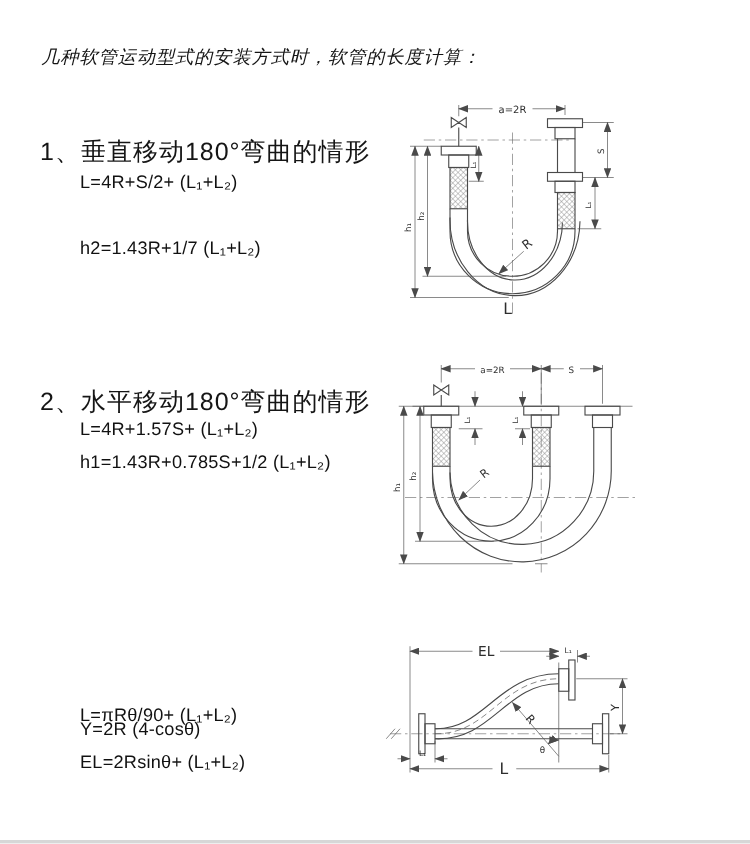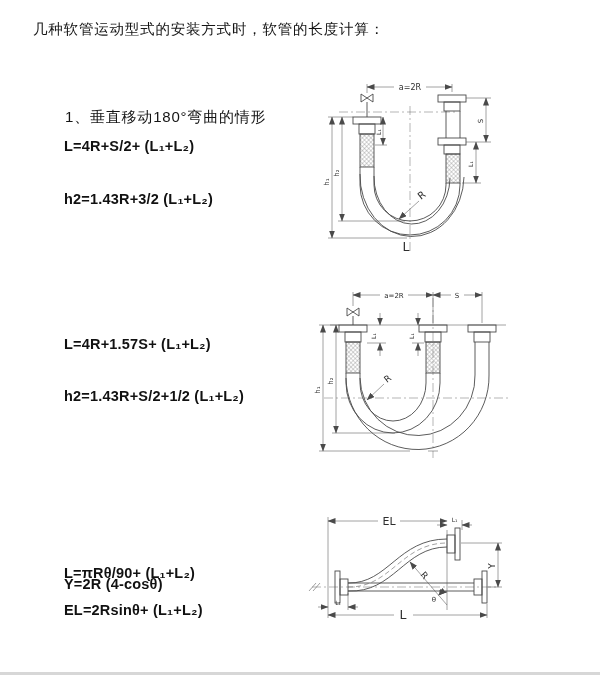--- a/index.html
+++ b/index.html
@@ -1,44 +1,45 @@
 <!DOCTYPE html>
 <html><head>
 <meta charset="utf-8">
 <style>
   html,body{margin:0;padding:0;background:#ffffff;}
   .page{position:relative;width:600px;height:675px;background:#fff;overflow:hidden;
         font-family:"Liberation Sans","DejaVu Sans",sans-serif;color:#151515;}
-  .title{position:absolute;left:33px;top:20px;font-size:14.5px;letter-spacing:0.8px;}
-  .heading{position:absolute;left:65px;font-size:15px;letter-spacing:0.8px;}
-  .formula{position:absolute;left:64px;font-size:14.5px;letter-spacing:0.2px;color:#111;font-weight:bold;}
+  .title{position:absolute;left:33px;top:36px;font-size:14.5px;letter-spacing:0.8px;font-style:italic;}
+  .heading{position:absolute;left:32px;font-size:20px;letter-spacing:0.8px;}
+  .formula{position:absolute;left:64px;font-size:14.5px;letter-spacing:0.2px;color:#111;}
   .dwg{position:absolute;}
   .page-edge{position:absolute;left:0;bottom:0;width:600px;height:3px;background:#d7d7d7;}
   
   .ln{stroke:#4a4a4a;stroke-width:0.9;fill:none;}
   .dm{stroke:#555;stroke-width:0.55;fill:none;}
   .cl{stroke:#6a6a6a;stroke-width:0.5;fill:none;stroke-dasharray:9 3 2 3;}
   .dmdash{stroke:#555;stroke-width:0.55;fill:none;stroke-dasharray:5 3;}
   svg text{fill:#2e2e2e;font-family:"DejaVu Sans","Liberation Sans",sans-serif;}
   .t6{font-size:6px}.t7{font-size:7px}.t8{font-size:8px}
   .t9{font-size:9px}.t10{font-size:10px}.t11{font-size:11px}.t12{font-size:12.5px}
 </style>
 </head>
 <body>
 
 <div class="page">
 
   <div class="title">几种软管运动型式的安装方式时，软管的长度计算：</div>
 
   <div class="heading" style="top:108px">1、垂直移动180°弯曲的情形</div>
   <div class="formula" style="top:138px">L=4R+S/2+ (L₁+L₂)</div>
-  <div class="formula" style="top:191px">h2=1.43R+3/2 (L₁+L₂)</div>
-
+  <div class="formula" style="top:191px">h2=1.43R+1/7 (L₁+L₂)</div>
+
+  <div class="heading" style="top:308px">2、水平移动180°弯曲的情形</div>
   <div class="formula" style="top:336px">L=4R+1.57S+ (L₁+L₂)</div>
-  <div class="formula" style="top:388px">h2=1.43R+S/2+1/2 (L₁+L₂)</div>
+  <div class="formula" style="top:362px">h1=1.43R+0.785S+1/2 (L₁+L₂)</div>
 
   <div class="formula" style="top:565px">L=πRθ/90+ (L₁+L₂)</div>
   <div class="formula" style="top:576px">Y=2R (4-cosθ)</div>
   <div class="formula" style="top:602px">EL=2Rsinθ+ (L₁+L₂)</div>
 
   <svg class="dwg" style="left:315px;top:70px" width="260" height="190" viewBox="0 0 260 190">
     <defs>
       <marker id="ar1" viewBox="0 0 8 6" refX="7.5" refY="3" markerWidth="8" markerHeight="6" markerUnits="userSpaceOnUse" orient="auto-start-reverse">
         <path d="M0,0 L8,3 L0,6 Z" fill="#4a4a4a"></path>
       </marker>

